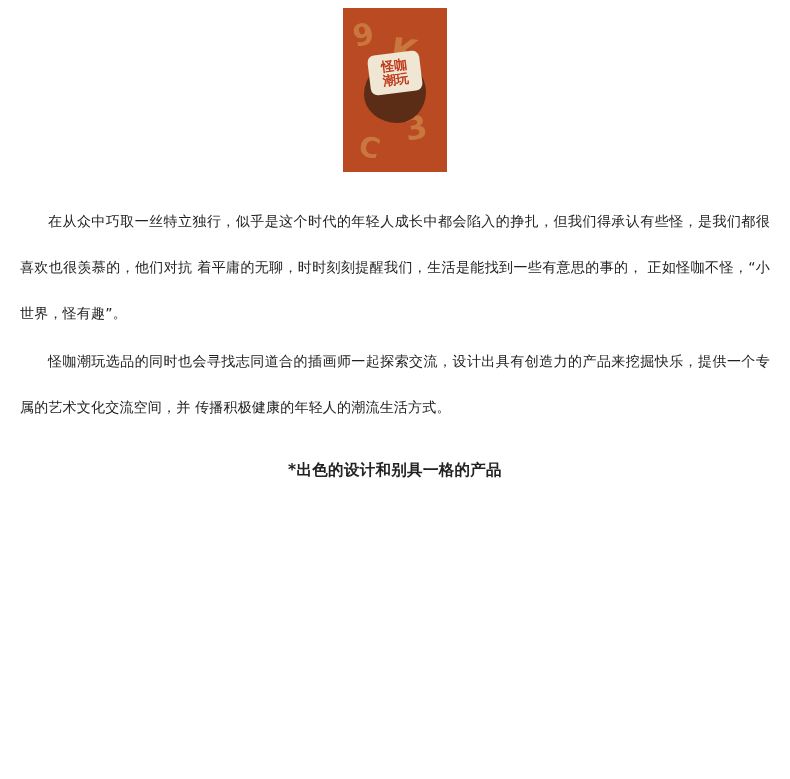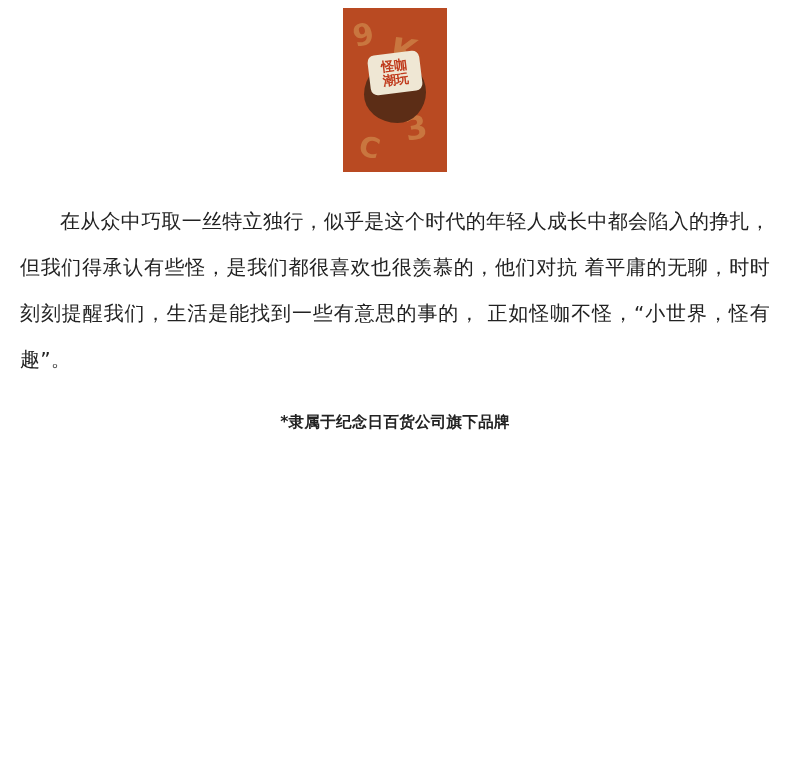--- a/index.html
+++ b/index.html
@@ -90,21 +90,21 @@
     width: 30px;
     word-break: break-all;
   }
 
   
   .content {
     padding: 26px 20px 0 20px;
   }
   .para {
     font-family: "DejaVu Sans", "Liberation Sans", sans-serif;
-    font-size: 20px;
+    font-size: 14px;
     line-height: 46px;
     color: #222222;
     text-indent: 2em;
     margin: 0 0 2px 0;
     text-align: justify;
     text-justify: inter-ideograph;
     letter-spacing: 0.2px;
   }
   .footnote {
     margin-top: 30px;
@@ -132,16 +132,17 @@
         <div class="blob-shape"></div>
         <div class="blob-tag">
           <span class="blob-tag-text">怪咖潮玩</span>
         </div>
       </div>
     </div>
   </div>
 
   <div class="content">
     <p class="para">在从众中巧取一丝特立独行，似乎是这个时代的年轻人成长中都会陷入的挣扎，但我们得承认有些怪，是我们都很喜欢也很羡慕的，他们对抗 着平庸的无聊，时时刻刻提醒我们，生活是能找到一些有意思的事的， 正如怪咖不怪，“小世界，怪有趣”。</p>
-    <div class="footnote">*隶属于纪念日百货公司旗下品牌</div>
+    <p class="para">怪咖潮玩选品的同时也会寻找志同道合的插画师一起探索交流，设计出具有创造力的产品来挖掘快乐，提供一个专属的艺术文化交流空间，并 传播积极健康的年轻人的潮流生活方式。</p>
+    <div class="footnote">*出色的设计和别具一格的产品</div>
   </div>
 
 </div>
 
 </body></html>

